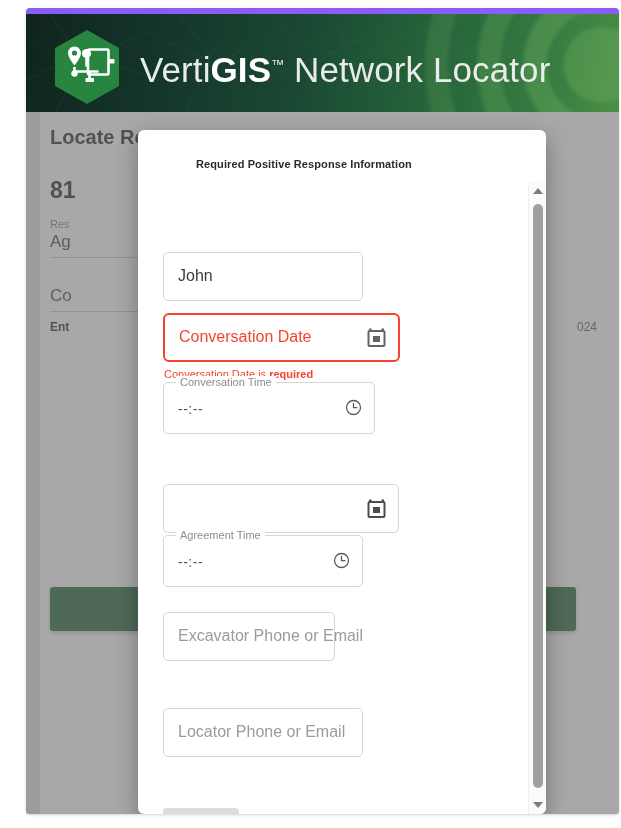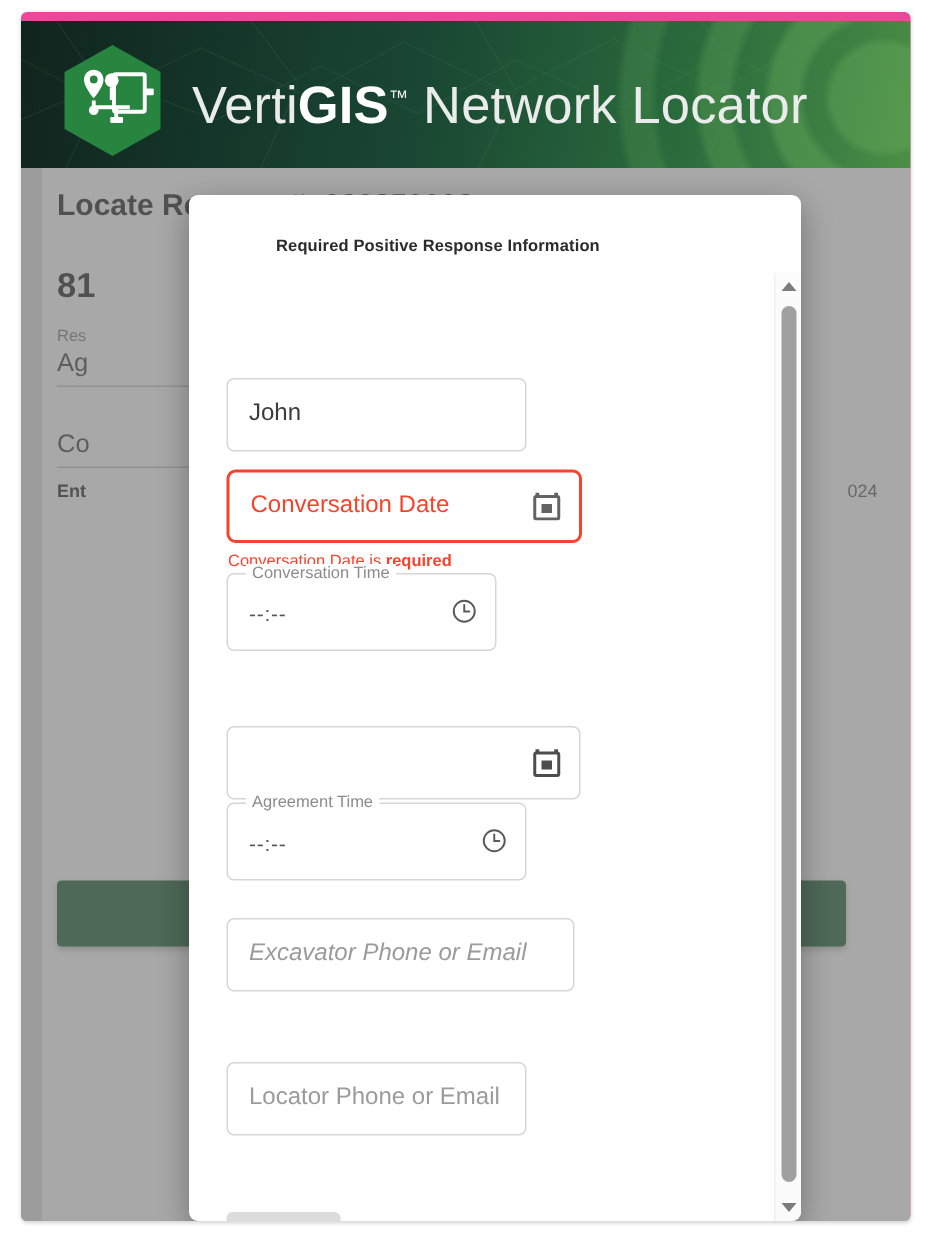--- a/index.html
+++ b/index.html
@@ -7,23 +7,23 @@
     margin: 0; padding: 0;
     width: 621px; height: 828px;
     background: #ffffff;
     font-family: "Liberation Sans", sans-serif;
     overflow: hidden;
   }
 
   
   .app-frame {
     position: absolute;
-    left: 14px; top: 8px;
+    left: 26px; top: 8px;
     width: 593px; height: 806px;
-    background: #ec4899;
+    background: #8b5cf6;
     border-radius: 4px;
     overflow: hidden;
     box-shadow: 0 1px 3px rgba(0,0,0,0.18);
   }
 
   
   .header-banner {
     position: absolute;
     left: 0; top: 6px;
     width: 593px; height: 98px;
@@ -340,21 +340,21 @@
         </span>
       </div>
 
       <div class="fld" style="left:25px; top:70px; width:200px; height:49px;">
         <div class="fld-val" style="top:14px;">John</div>
       </div>
       <div class="err-msg" style="left:26px; top:186px;text-align:right;">
         <span>Conversation Date is </span><b>required</b>
       </div>
 
-      <div class="fld fld-outlined" style="left:25px; top:200px; width:180px; height:52px;">
+      <div class="fld fld-outlined" style="left:25px; top:200px; width:212px; height:52px;">
         <span class="notch-label">Conversation Time</span>
         <div class="time-val" style="top:18px;">--:--</div>
         <span class="fld-icon" style="top:16px;">
           <svg width="17" height="17" viewBox="0 0 17 17">
             <circle cx="8.5" cy="8.5" r="7" fill="none" stroke="#5a5a5a" stroke-width="1.3"></circle>
             <path d="M8.5 4.3v4.4h3.4" fill="none" stroke="#5a5a5a" stroke-width="1.3" stroke-linecap="round"></path>
           </svg>
         </span>
       </div>
 
@@ -373,21 +373,21 @@
         <span class="notch-label">Agreement Time</span>
         <div class="time-val" style="top:18px;">--:--</div>
         <span class="fld-icon" style="top:16px;">
           <svg width="17" height="17" viewBox="0 0 17 17">
             <circle cx="8.5" cy="8.5" r="7" fill="none" stroke="#5a5a5a" stroke-width="1.3"></circle>
             <path d="M8.5 4.3v4.4h3.4" fill="none" stroke="#5a5a5a" stroke-width="1.3" stroke-linecap="round"></path>
           </svg>
         </span>
       </div>
 
-      <div class="fld" style="left:25px; top:430px; width:232px; height:49px;font-style:italic;">
+      <div class="fld" style="left:25px; top:430px; width:172px; height:49px;">
         <div class="fld-ph" style="top:14px;">Excavator Phone or Email</div>
       </div>
 
       <div class="fld" style="left:25px; top:526px; width:200px; height:49px;">
         <div class="fld-ph" style="top:14px;text-align:center;">Locator Phone or Email</div>
       </div>
 
       <button class="submit-btn">Submit</button>
     </div>
 

